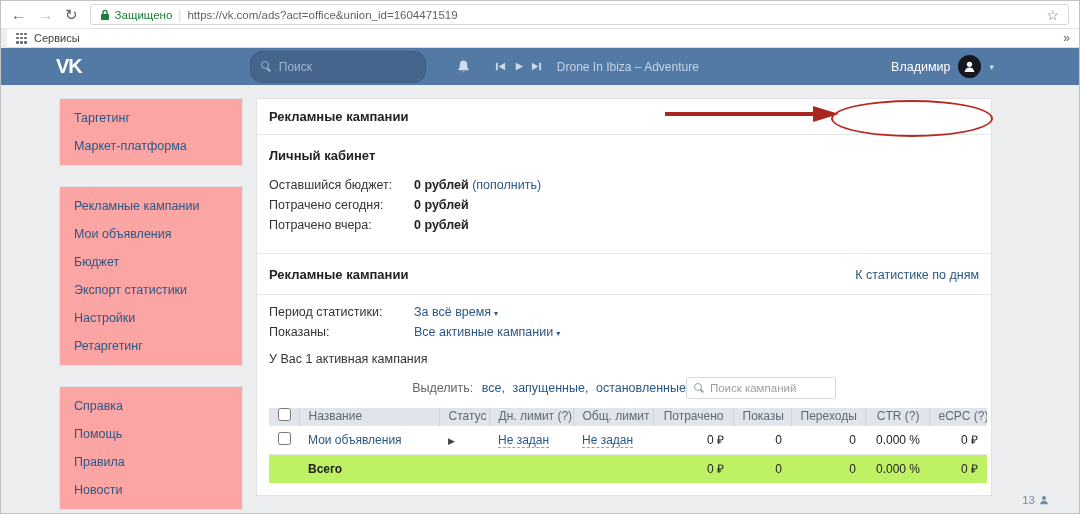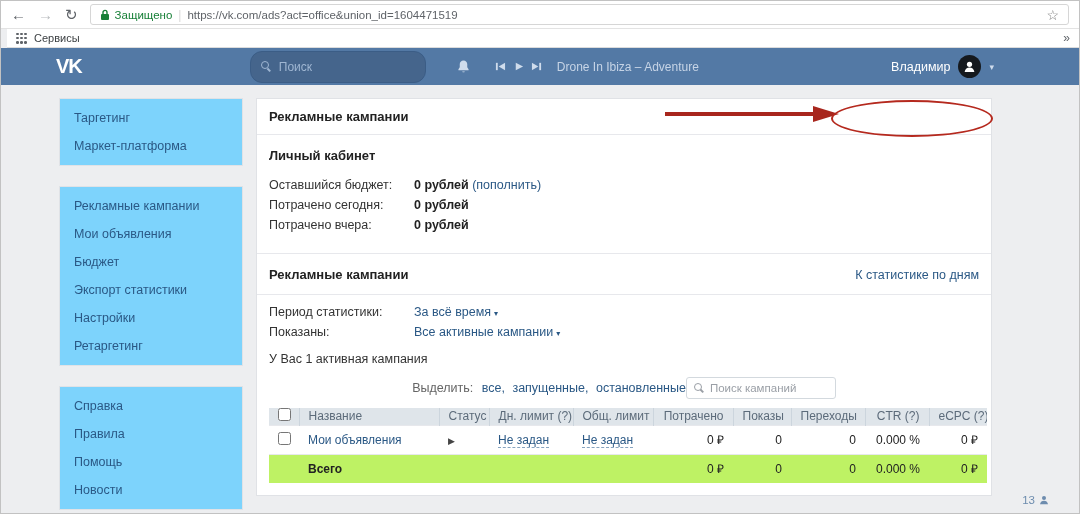--- a/index.html
+++ b/index.html
@@ -39,21 +39,21 @@
   .track-title { color:#c6d4e6; font-size:12px; margin-left:8px; cursor:pointer; white-space:nowrap; }
   .hdr-right { margin-left:auto; display:flex; align-items:center; gap:8px; }
   .user-name { color:#fff; font-size:12.5px; cursor:pointer; }
   .avatar { width:23px; height:23px; border-radius:50%; background:#15191e; display:flex; align-items:center; justify-content:center; cursor:pointer; }
   .hdr-caret { color:#cfdcec; font-size:9px; cursor:pointer; }
 
   
   .page { position:absolute; top:85px; left:0; right:0; bottom:0; background:#edeef0; }
 
   .sidebar { position:absolute; left:58px; top:12px; width:184px; }
-  .side-group { background:#7dd3fc; border:1px solid #e0e2e6; margin-bottom:20px; padding:5px 0; }
+  .side-group { background:#fca5a5; border:1px solid #e0e2e6; margin-bottom:20px; padding:5px 0; }
   .side-item { padding:7px 14px; font-size:12.5px; color:#2a5885; cursor:pointer; }
 
   .content { position:absolute; left:255px; top:12px; width:736px; background:#fff; border:1px solid #e0e2e6; }
   .divider { border-top:1px solid #e7e8ec; }
 
   .content-head { display:flex; align-items:center; justify-content:space-between; padding:10px 12px; }
   .page-title { font-size:13px; font-weight:bold; color:#222; }
   .btn-primary { background:#5b81ad; color:#fff; border:none; border-radius:4px; font-size:12.5px; padding:7px 17px; cursor:pointer; font-family:"Liberation Sans",sans-serif; }
 
   .section { padding:13px 12px 15px; }
@@ -183,22 +183,22 @@
       <div class="side-group">
         <div class="side-item">Рекламные кампании</div>
         <div class="side-item">Мои объявления</div>
         <div class="side-item">Бюджет</div>
         <div class="side-item">Экспорт статистики</div>
         <div class="side-item">Настройки</div>
         <div class="side-item">Ретаргетинг</div>
       </div>
       <div class="side-group">
         <div class="side-item">Справка</div>
+        <div class="side-item">Помощь</div>
         <div class="side-item">Правила</div>
-        <div class="side-item">Помощь</div>
         <div class="side-item">Новости</div>
       </div>
     </aside>
 
     <main class="content">
 
       <div class="content-head">
         <h1 class="page-title">Рекламные кампании</h1>
       </div>
       <div class="divider"></div>

